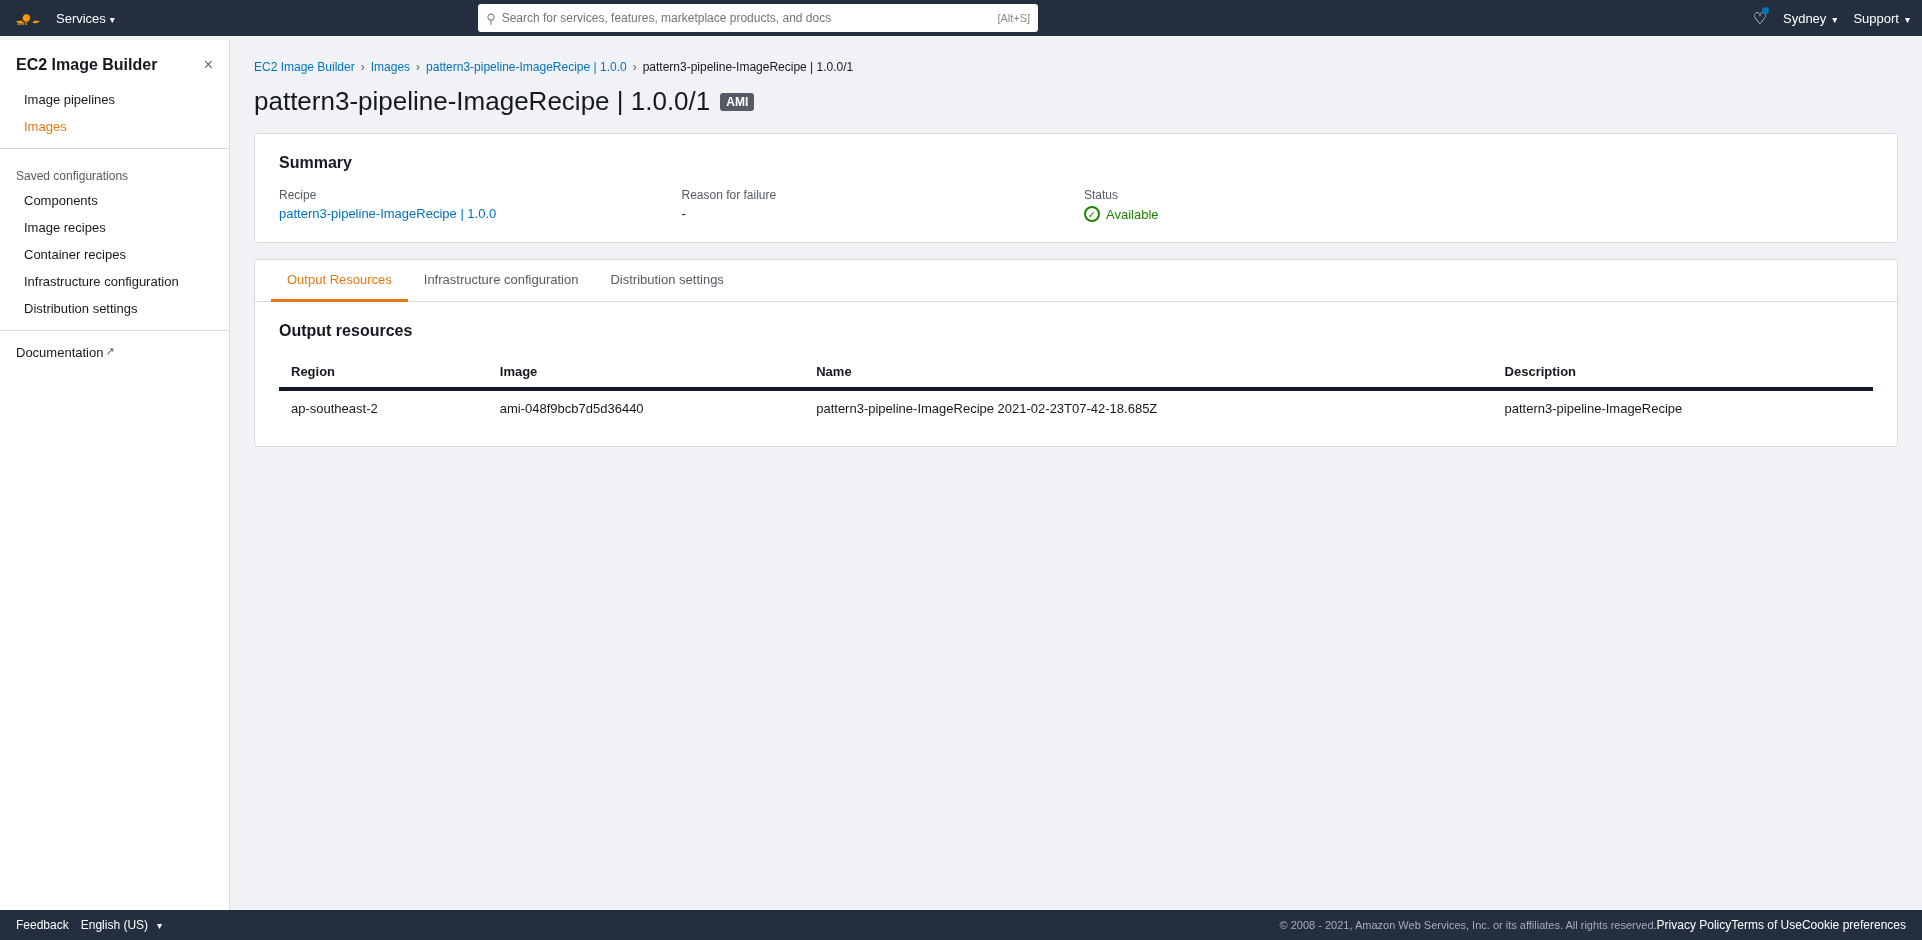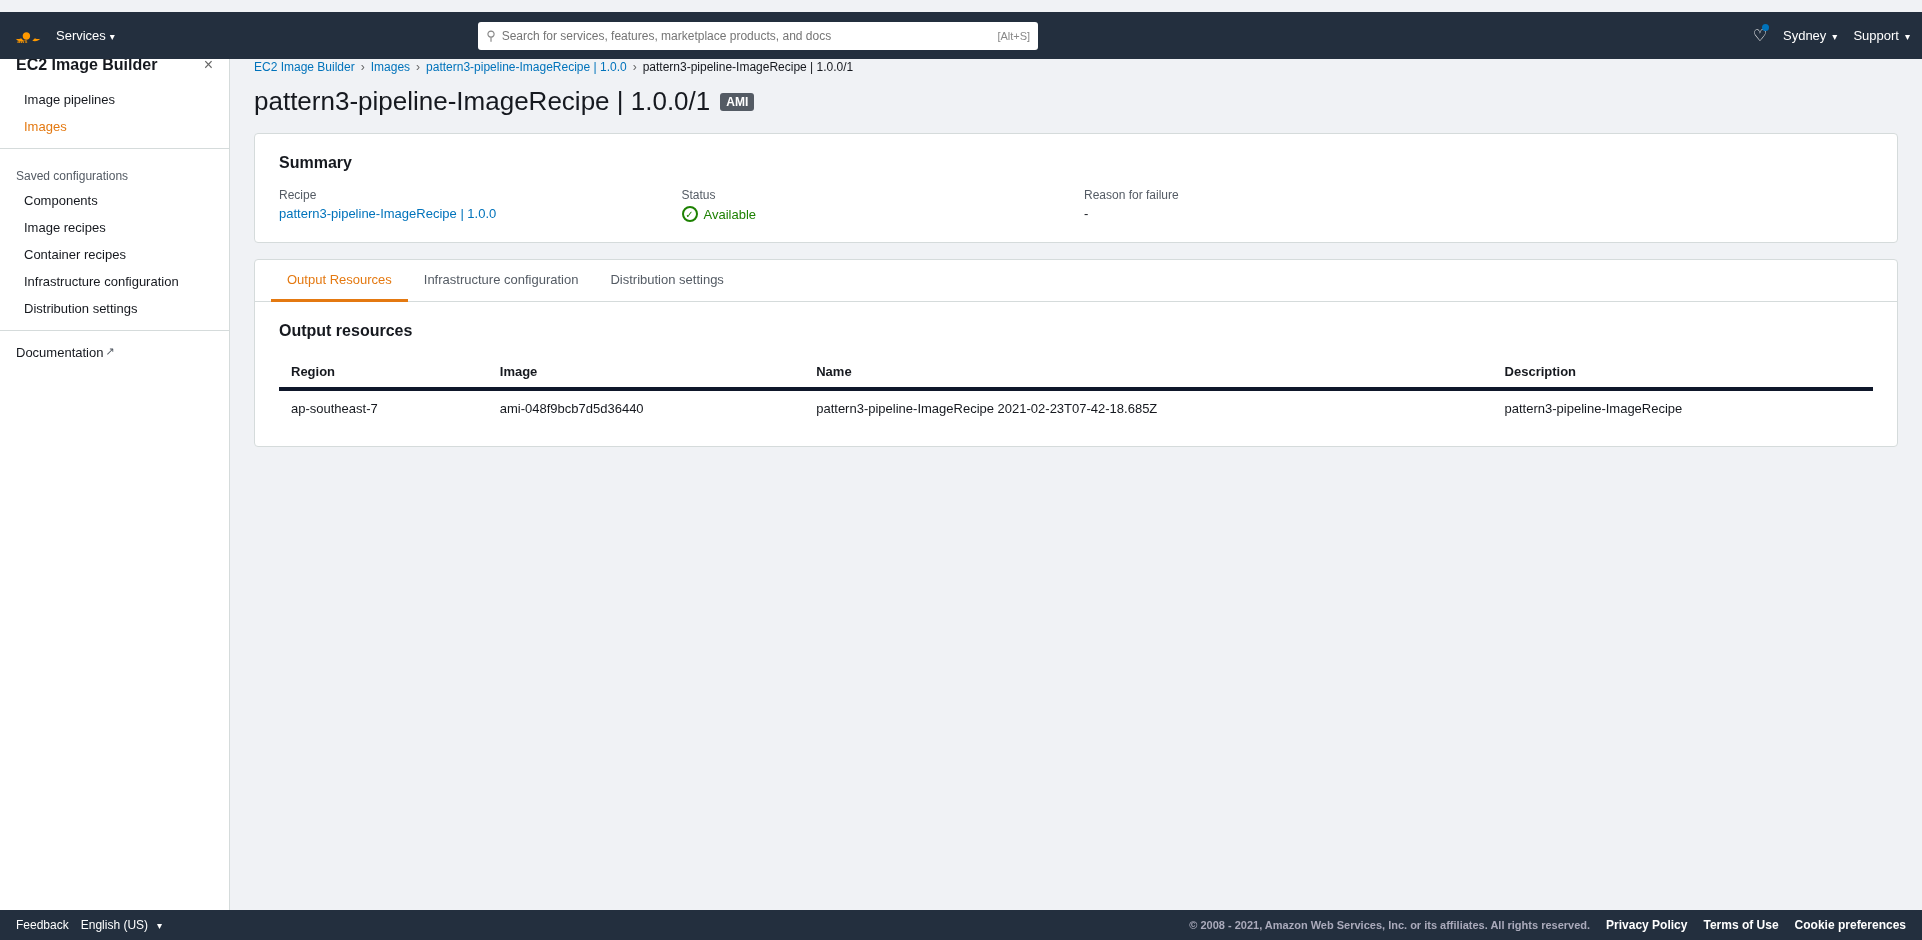--- a/index.html
+++ b/index.html
@@ -1,27 +1,27 @@
 <!DOCTYPE html>
 <html><head>
   <meta charset="utf-8">
   <style>
     * { box-sizing: border-box; margin: 0; padding: 0; }
     body { font-family: "Amazon Ember", Arial, sans-serif; font-size: 13px; background: #f0f2f5; color: #16191f; }
 
     
     .top-nav {
       background: #232f3e;
-      height: 47px;
+      height: 36px;
       display: flex;
       align-items: center;
       padding: 0 12px;
       gap: 12px;
       position: fixed;
-      top: 12px; left: 0; right: 0;
+      top: 0; left: 0; right: 0;
       z-index: 100;
     }
     .aws-logo {
       display: flex; align-items: center; gap: 4px;
     }
     .aws-logo-icon {
       width: 32px; height: 20px;
     }
     .services-btn {
       color: #fff;
@@ -261,21 +261,21 @@
     }
     .footer-feedback {
       color: #fff; font-size: 12px; cursor: pointer;
     }
     .footer-lang {
       color: #fff; font-size: 12px; cursor: pointer;
       display: flex; align-items: center; gap: 9px;
     }
     .footer-right {
       margin-left: auto;
-      display: flex; align-items: center; gap: 16px; font-weight: bold;
+      display: flex; align-items: center; 
     }
     .footer-copy {
       color: #aab; font-size: 11px;
     }
     .footer-link {
       color: #fff; font-size: 12px; cursor: pointer; text-decoration: none;
     }
 
     
     .chevron::after {
@@ -386,30 +386,30 @@
 
         <div>
           <div class="summary-field-label">Recipe</div>
           <div class="summary-field-value">
             <a>pattern3-pipeline-ImageRecipe | 1.0.0</a>
           </div>
         </div>
 
 
         <div>
+          <div class="summary-field-label">Reason for failure</div>
+          <div class="summary-field-value">-</div>
+        </div>
+
+        <div>
           <div class="summary-field-label">Status</div>
           <div class="summary-field-value status-available">
             <span class="status-icon">✓</span>
             <span>Available</span>
           </div>
-        </div>
-
-        <div>
-          <div class="summary-field-label">Reason for failure</div>
-          <div class="summary-field-value">-</div>
         </div>
 
       </div>
     </div>
 
     <div class="tabs-container">
       <div class="tabs-header">
         <div class="tab active">Output Resources</div>
         <div class="tab">Infrastructure configuration</div>
         <div class="tab">Distribution settings</div>
@@ -420,21 +420,21 @@
           <thead>
             <tr>
               <th>Region</th>
               <th>Image</th>
               <th>Name</th>
               <th>Description</th>
             </tr>
           </thead>
           <tbody>
             <tr class="table-row">
-              <td>ap-southeast-7</td>
+              <td>ap-southeast-2</td>
               <td>ami-048f9bcb7d5d36440</td>
               <td>pattern3-pipeline-ImageRecipe 2021-02-23T07-42-18.685Z</td>
               <td>pattern3-pipeline-ImageRecipe</td>
             </tr>
           </tbody>
         </table>
       </div>
     </div>
 
   </main>

